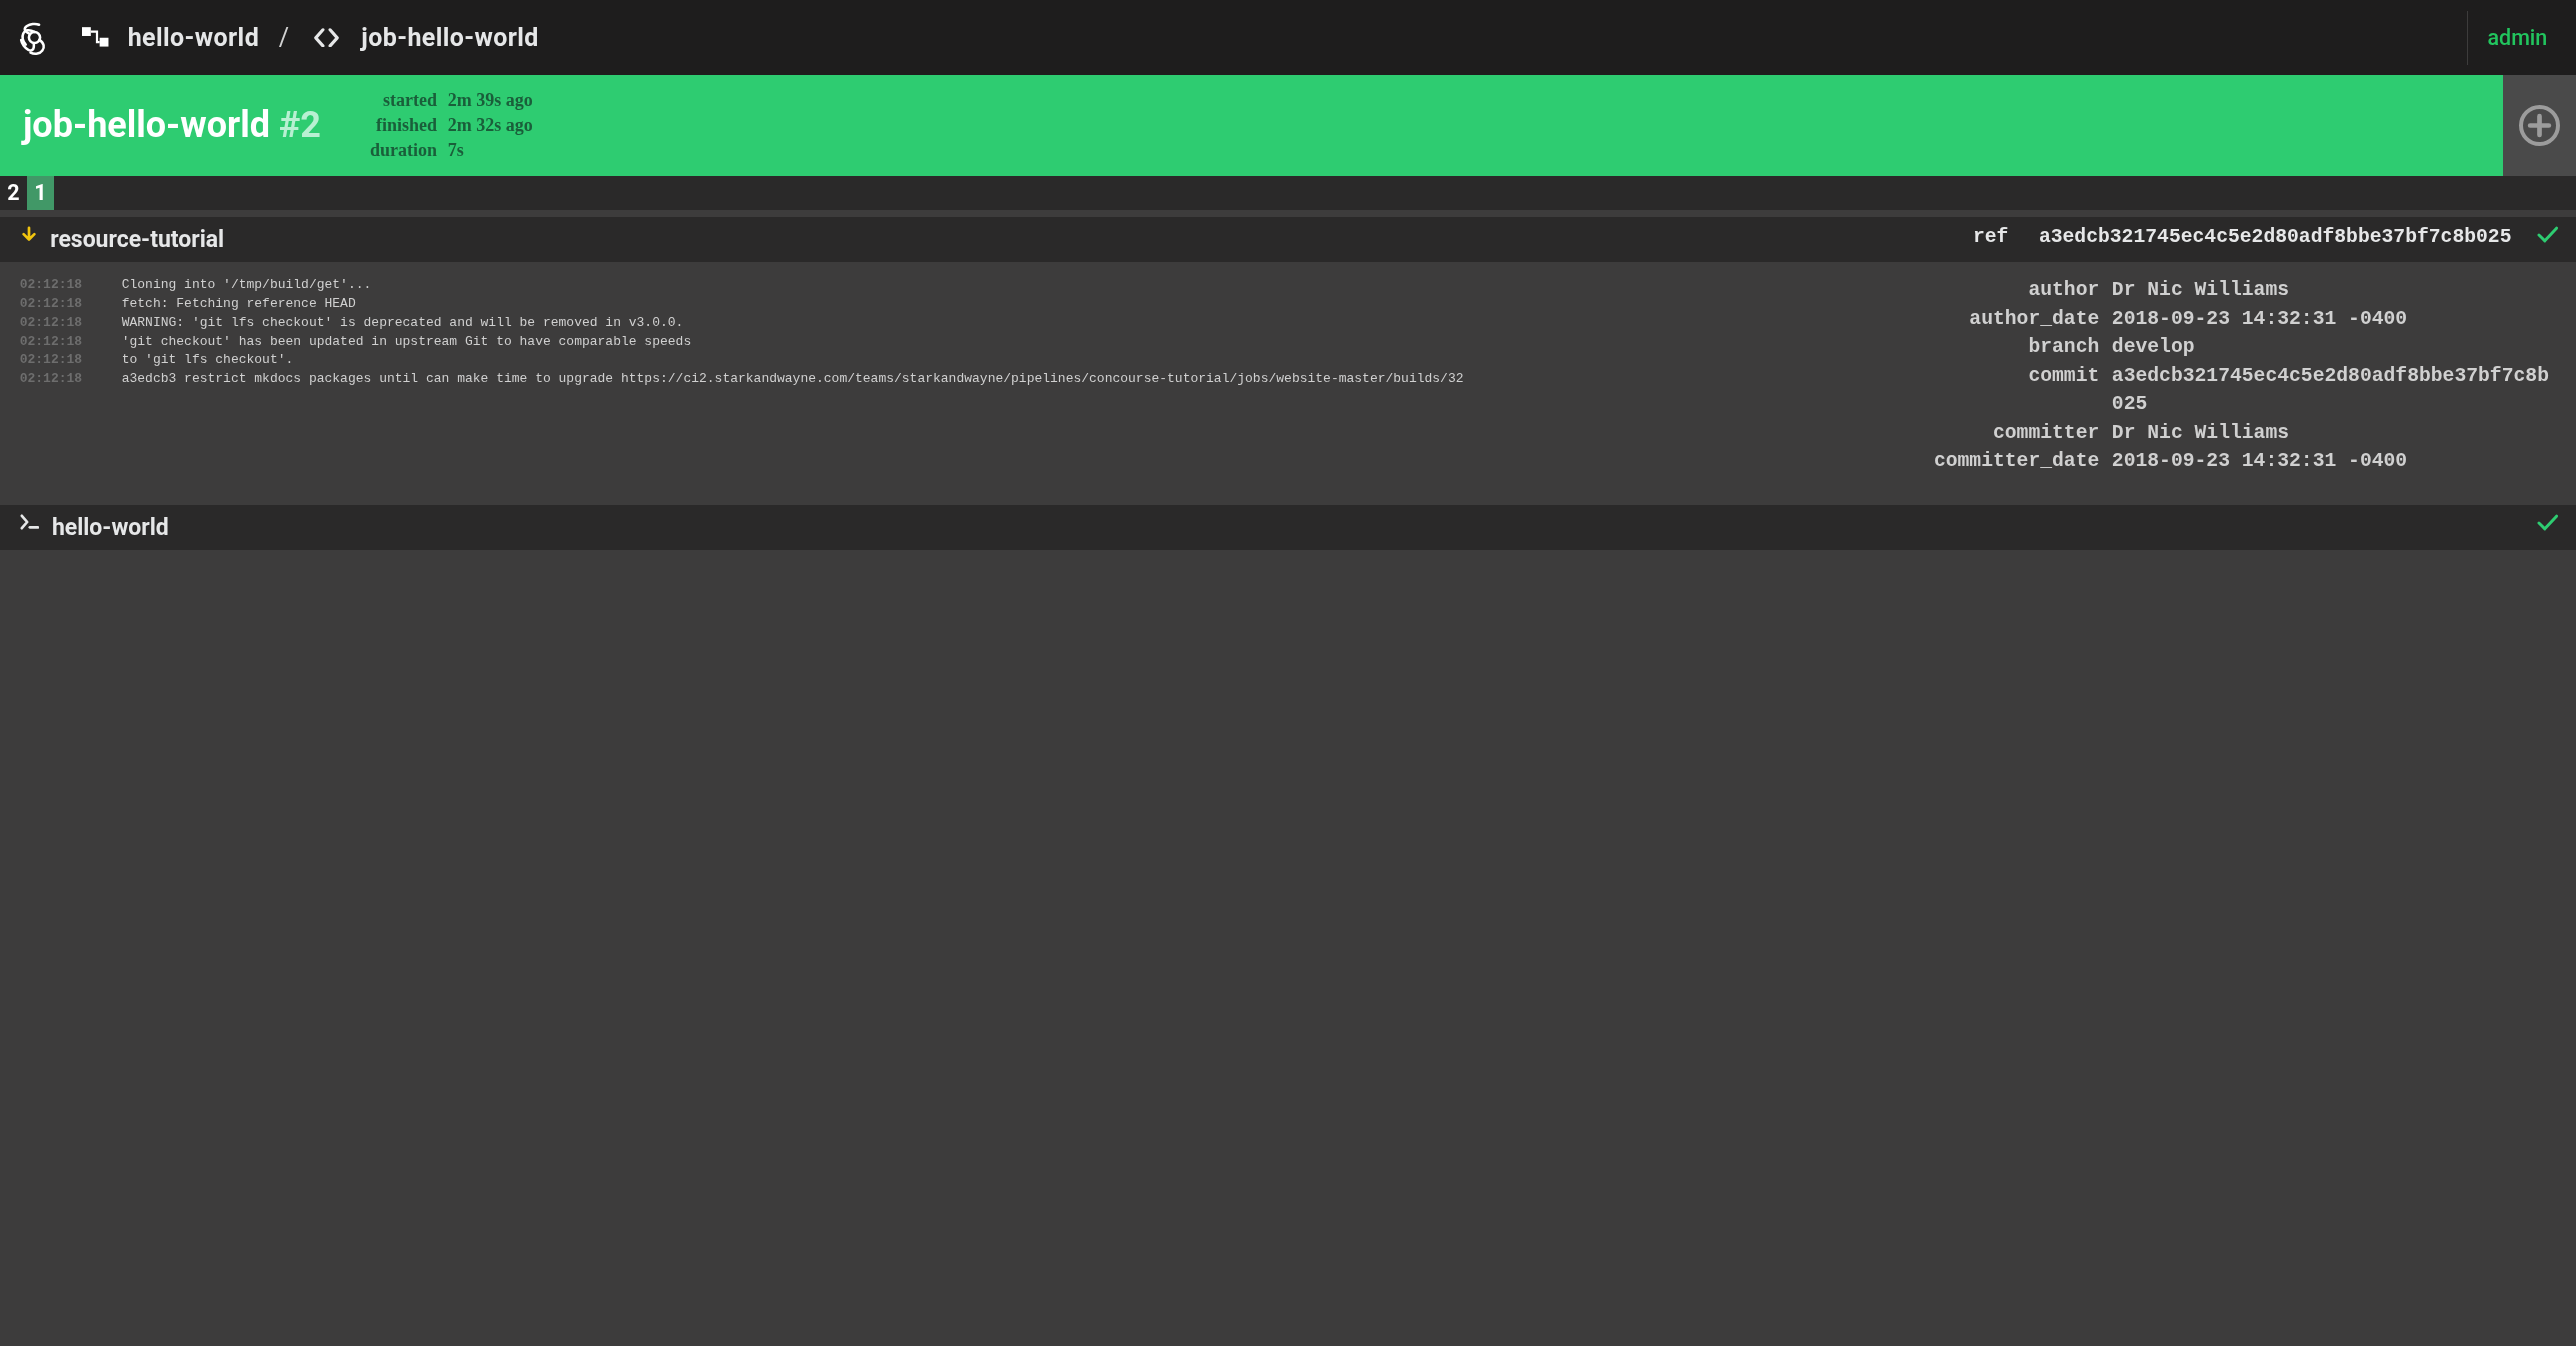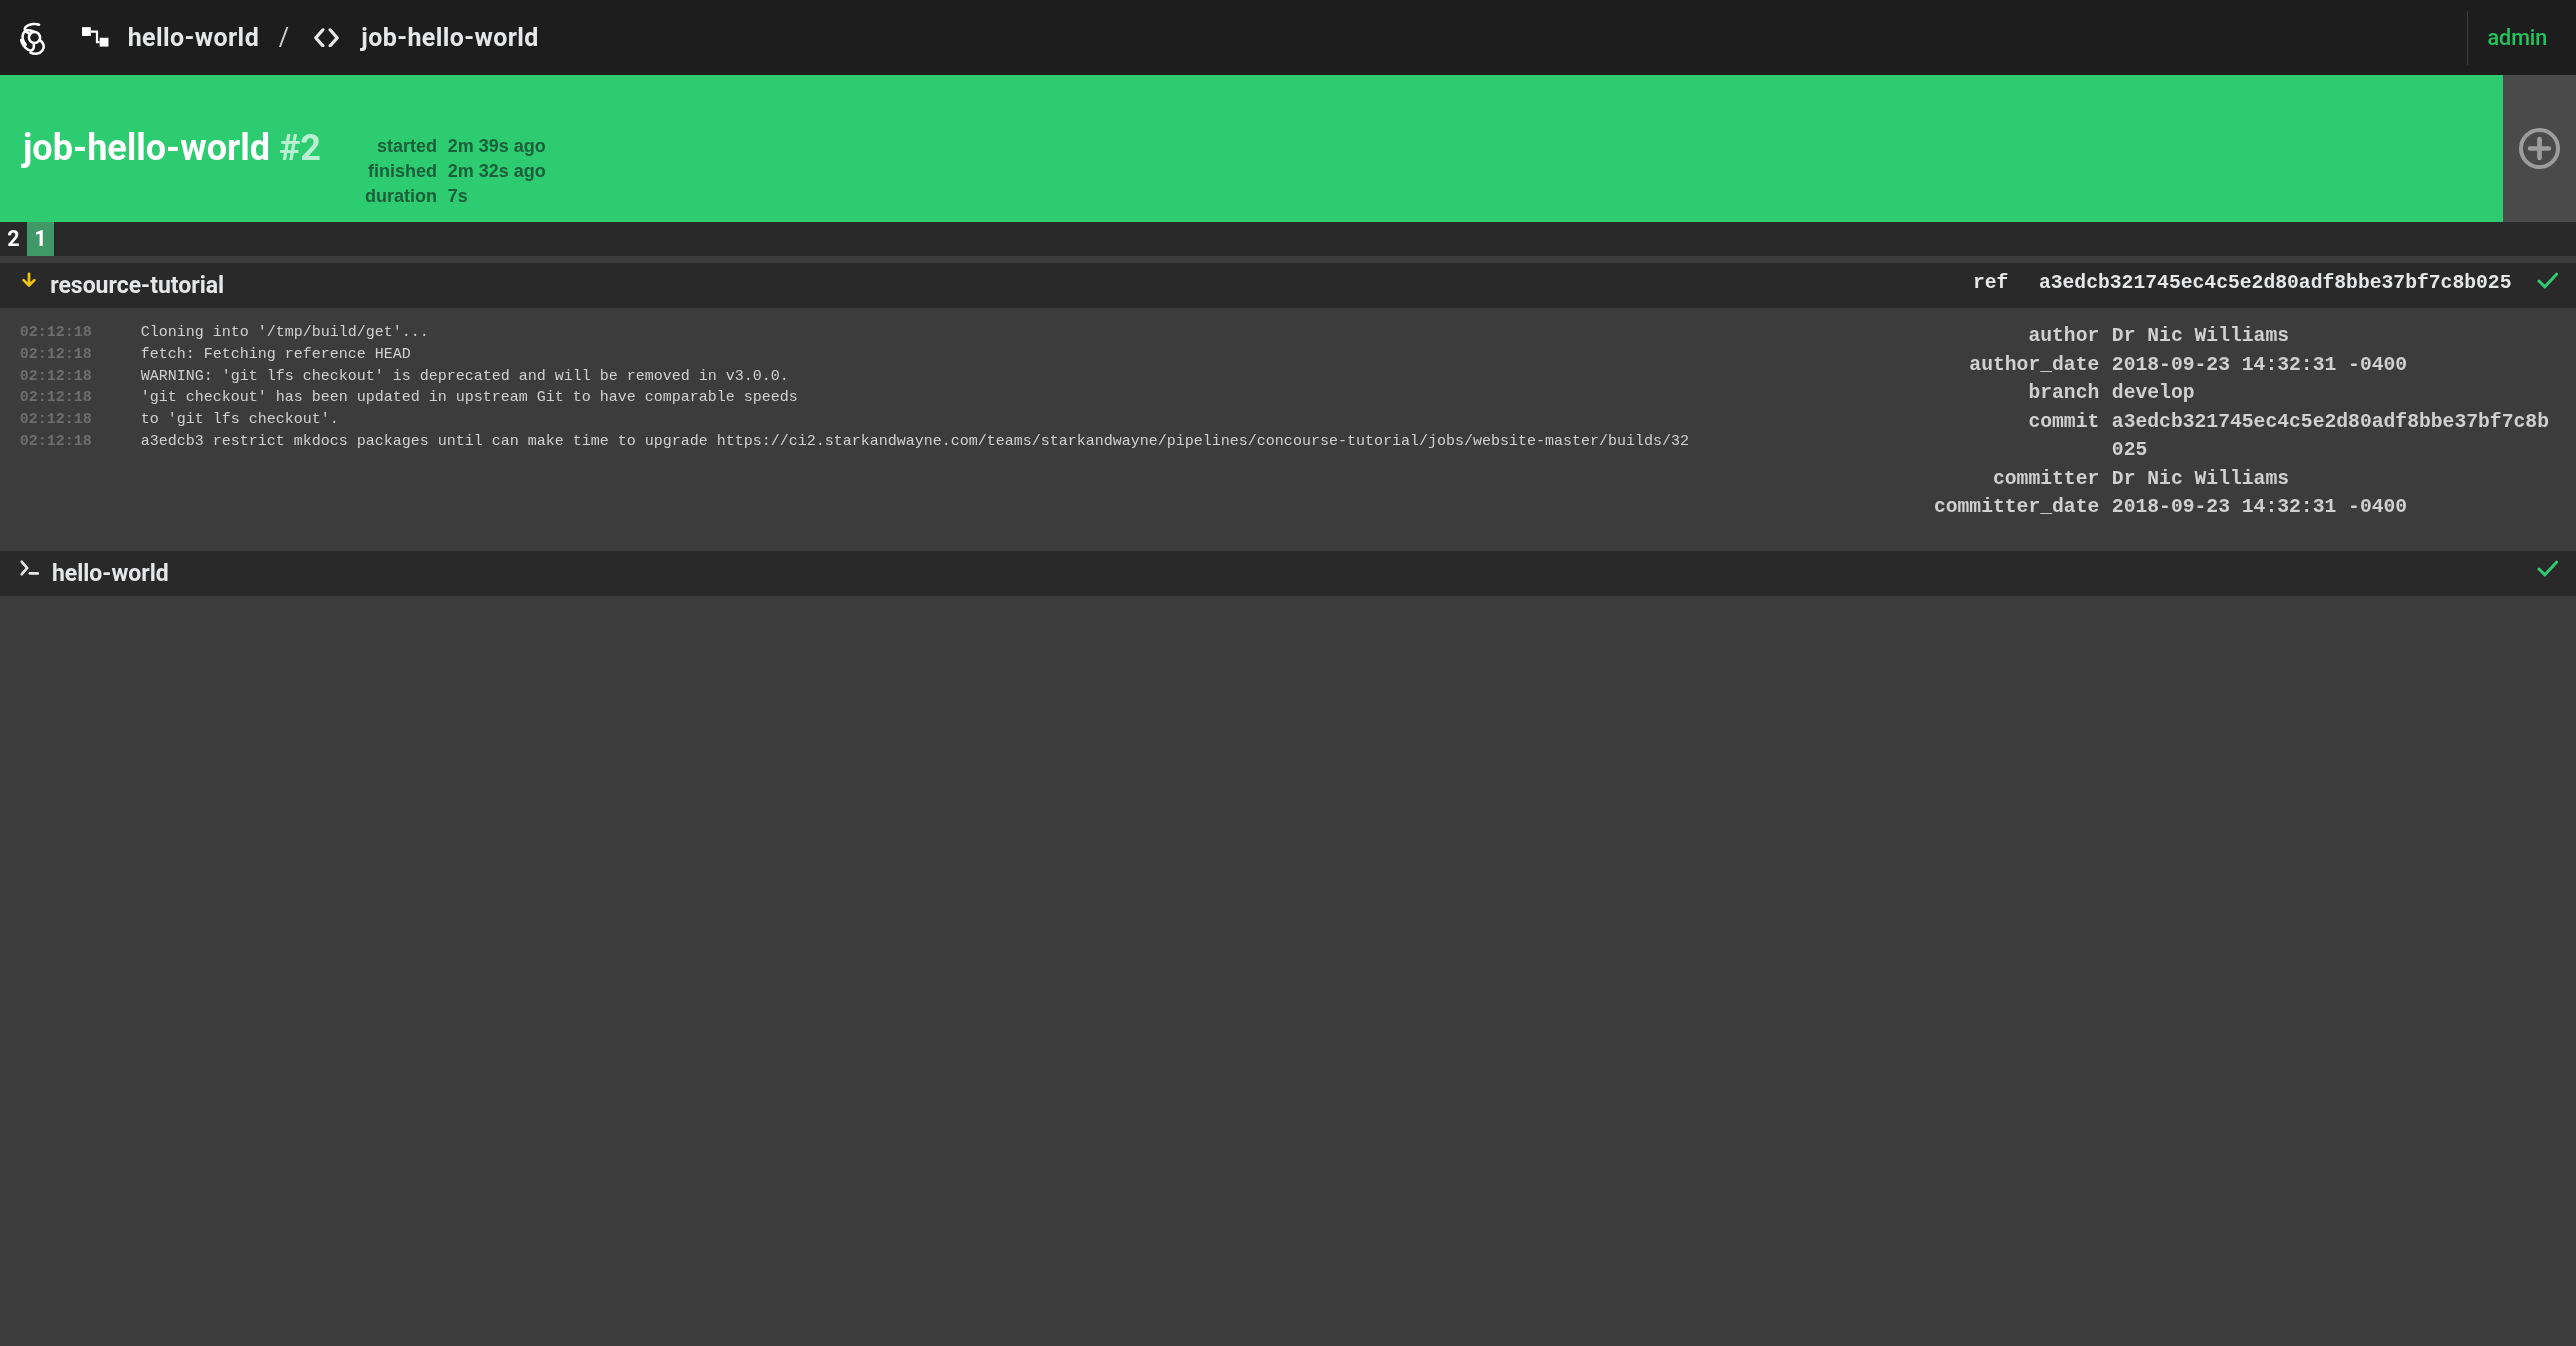--- a/index.html
+++ b/index.html
@@ -24,21 +24,21 @@
   .breadcrumb a { color:#e6e7e8; text-decoration:none; }
   .breadcrumb .code-icon { color:#e6e7e8; margin-left:3.6px; margin-right:1.8px; display:flex; align-items:center;}
   .topbar .spacer { flex:1; }
   .topbar .user { font-family: -apple-system,BlinkMacSystemFont,"Segoe UI",Roboto,sans-serif; font-size:21.5px; font-weight:500; color:#22c55e; padding-right:7.2px;}
   .topbar .divider { width:0.9px; height:54px; background:#3d3c3c; margin:0 19.7px; }
 
   .build-header { display:flex; background:#2ecc71; }
   .build-header-main { flex:1; display:flex; align-items:center; padding: 12.5px 23px 12.5px 23px; gap:30px;}
   .build-title { font-family:-apple-system,BlinkMacSystemFont,"Segoe UI",Roboto,sans-serif; font-size:36px; font-weight:700; color:#fff; }
   .build-title .build-num { color:#b8f0d2; font-weight:700;}
-  .build-meta { font-family:Liberation Sans, sans-serif; font-size:18px; font-weight:700; color:#1a5e3a; line-height:1.4;margin-top:46px;}
+  .build-meta { font-family:Liberation Serif, serif; font-size:18px; font-weight:700; color:#1a5e3a; line-height:1.4;}
   .build-meta-row { display:flex; gap:10.7px;}
   .build-meta-row .k { width:86px; text-align:right;}
   .build-header-side { width:73px; background:#4a4a4a; display:flex; align-items:center; justify-content:center;}
   .plus-btn { width:41px; height:41px; border:4.5px solid #9c9c9c; border-radius:50%; display:flex; align-items:center; justify-content:center; color:#9c9c9c; font-size:30px; font-weight:700;}
   .plus-btn svg { display:block;}
 
   .build-tabs { display:flex; background:#2a2929; height:34px; align-items:stretch;}
   .build-tab { width:27px; display:flex; align-items:center; justify-content:center; font-family:-apple-system,BlinkMacSystemFont,"Segoe UI",Roboto,sans-serif; font-size:21.5px; font-weight:700; color:#fff; cursor:pointer;}
   .build-tab.active { background:#419867; }
 
@@ -47,21 +47,21 @@
   .step-header .get-icon { color:#f1c40f; display:flex; align-items:center;}
   .step-header .task-icon { color:#e6e7e8; display:flex; align-items:center;}
   .step-header .step-name { font-family:-apple-system,BlinkMacSystemFont,"Segoe UI",Roboto,sans-serif; font-size:23px; font-weight:700; color:#e6e7e8;}
   .step-header .flex { flex:1;}
   .step-header .ref-label { font-family:"Courier New",Courier,monospace; font-size:19.7px; color:#e6e7e8; font-weight:700; margin-right:18px;}
   .step-header .ref-value { font-family:"Courier New",Courier,monospace; font-size:19.7px; color:#e6e7e8; font-weight:700;}
   .step-header .check-icon { color:#2ecc71; margin-left:12.5px; display:flex; align-items:center;}
 
   .step-body { display:flex; padding: 14.3px 19.7px 21.5px 19.7px; gap: 18px;}
   .log-col { flex:1; min-width:0;}
-  .log-line { display:flex; gap:24px; font-family:"Courier New",Courier,monospace; font-size:15px; line-height:1.45; color:#d0d0d0;}
+  .log-line { display:flex; gap:5px; font-family:"Courier New",Courier,monospace; font-size:13px; line-height:1.45; color:#d0d0d0;}
   .log-line .ts { color:#6d6d6d; width:97px; flex-shrink:0; font-weight:600;}
   .log-line .msg { flex:1; word-break:break-all; white-space:pre-wrap;}
   .meta-col { width:627px; flex-shrink:0;}
   .meta-row { display:flex; gap:12.5px; font-family:"Courier New",Courier,monospace; font-size:19.7px; line-height:1.45; color:#d0d0d0; font-weight:600;justify-content:center;}
   .meta-row .mk { width:170px; text-align:right; flex-shrink:0;}
   .meta-row .mv { flex:1; word-break:break-all; white-space:pre-wrap;}
 
   .step-body.single .log-col { flex:1;}
 </style>
 </head>

